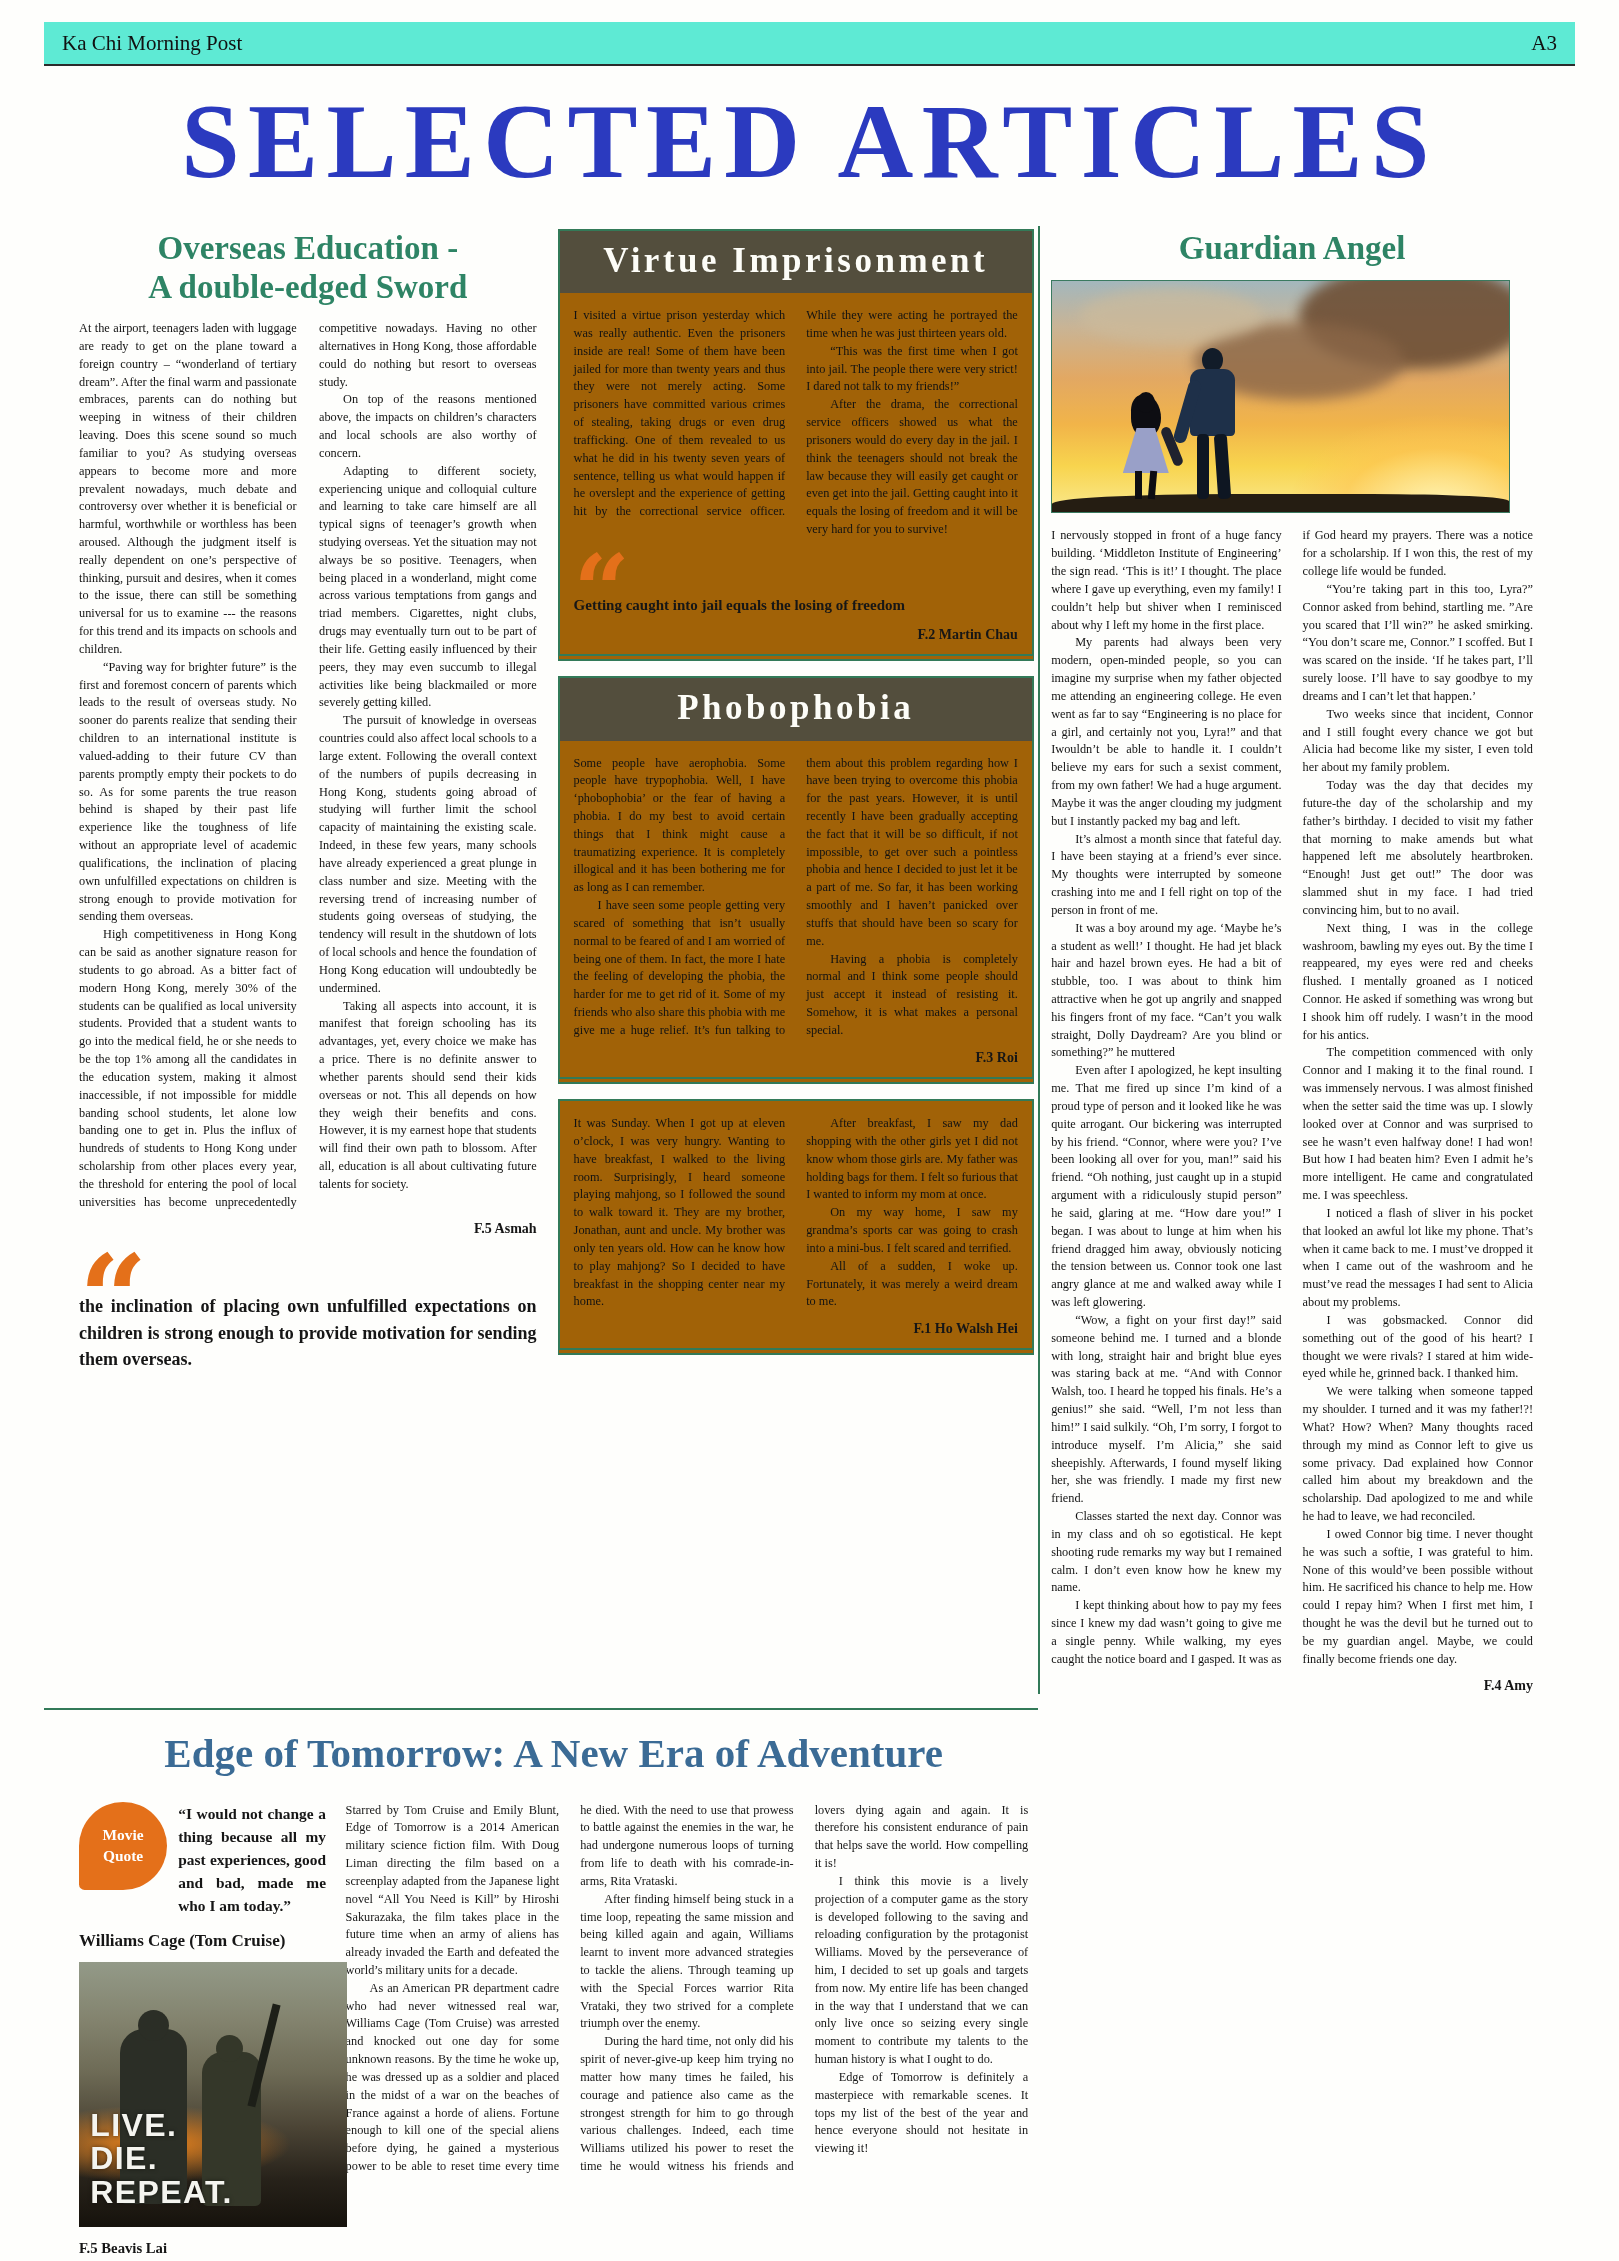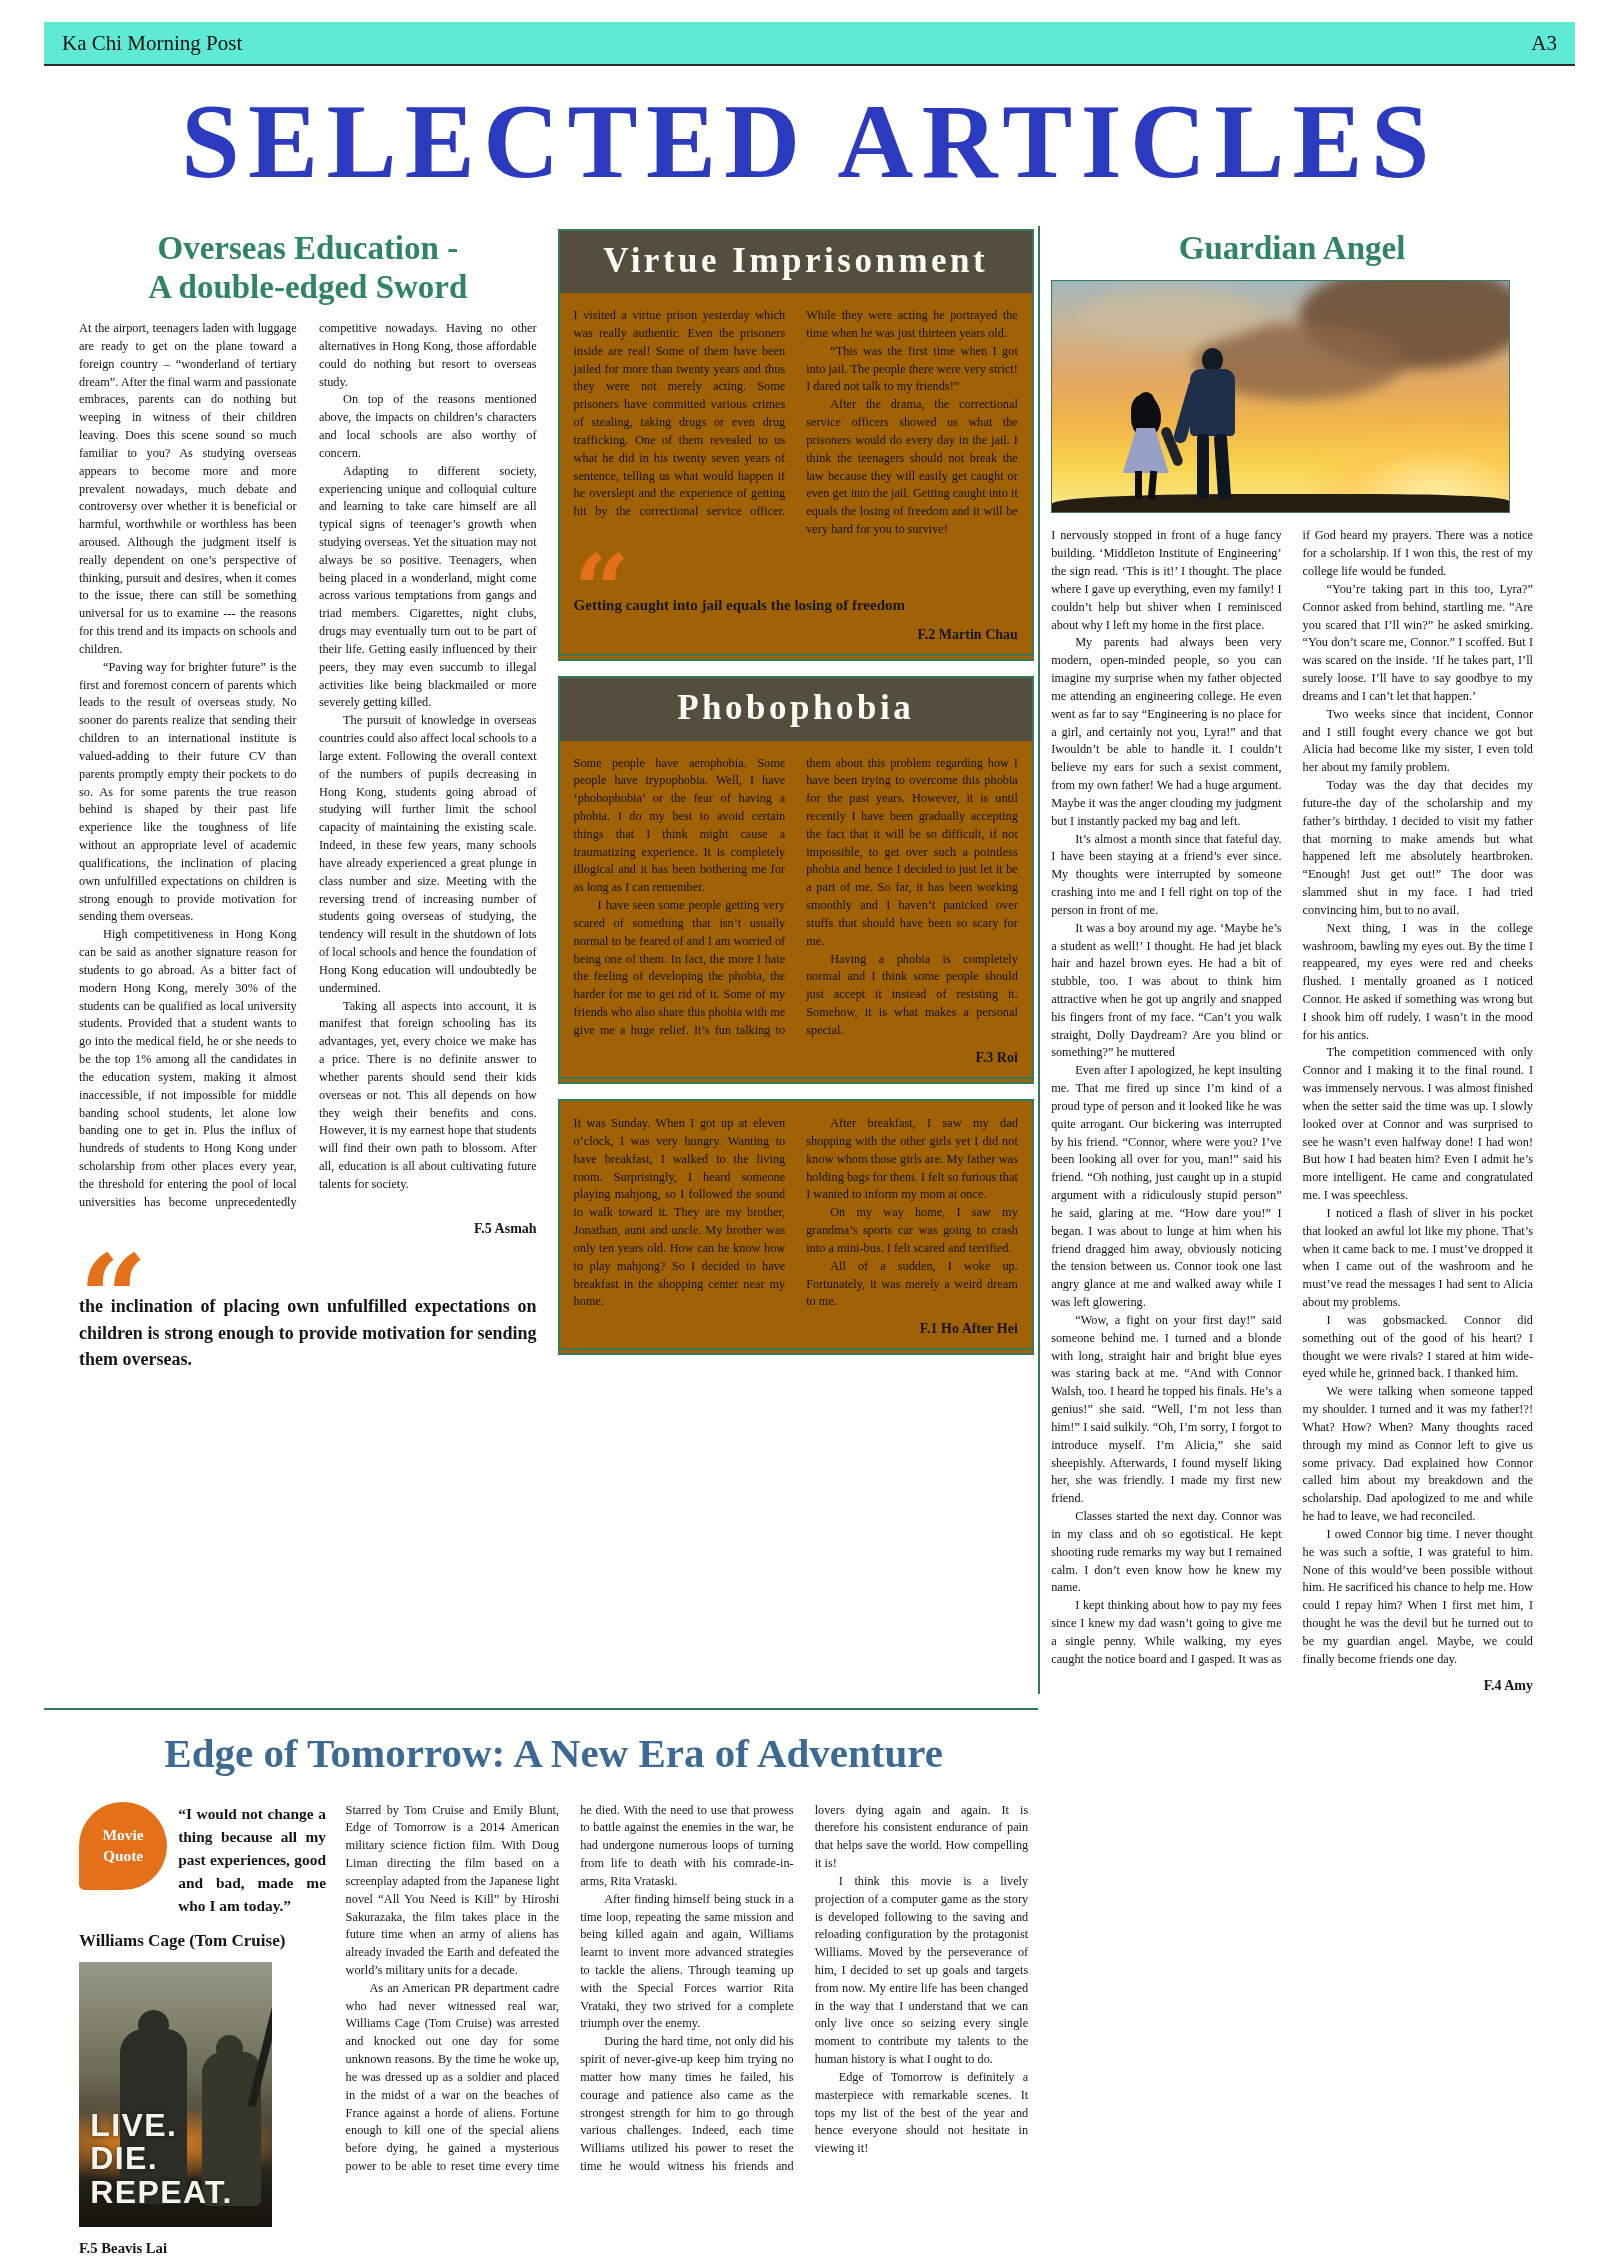--- a/index.html
+++ b/index.html
@@ -103,21 +103,21 @@
   .movie-badge {
     flex:none; width:88px; height:88px; background:#e4701a; color:#fff;
     border-radius:50% 50% 50% 5.6px; display:flex; flex-direction:column;
     justify-content:center; align-items:center; font-weight:bold; font-size:15.4px; line-height:1.35;
   }
   .movie-quote-text { font-weight:bold; font-size:15.4px; line-height:1.5; text-align:justify; }
   .attribution { font-weight:bold; font-size:17px; margin:14px 0 11.2px 0; }
   .edge-sig { font-weight:bold; font-size:14.7px; margin-top:12.6px; }
 
   .poster {
-    position:relative; width:193px; height:265px; overflow:hidden;
+    position:relative; width:268px; height:265px; overflow:hidden;
     background:linear-gradient(180deg,#939a88 0%,#83836e 22%,#6d6a55 42%,#4c4536 62%,#27221a 82%,#16120c 100%);
   }
   .poster-glow {
     position:absolute; left:-28px; top:140px; width:252px; height:84px;
     background:radial-gradient(ellipse at 40% 50%, rgba(255,140,26,.95) 0%, rgba(255,140,26,0) 65%);
   }
   .poster-fig { position:absolute; background:#2b2e26; }
   .poster-fig.f1 { left:41px; top:67px; width:67px; height:175px; border-radius:24px 21px 5.6px 5.6px; }
   .poster-fig.f1::before { content:""; position:absolute; left:18px; top:-19.6px; width:31px; height:31px; border-radius:50%; background:#2b2e26; }
   .poster-fig.f2 { left:123px; top:90px; width:59px; height:154px; border-radius:21px 18px 5.6px 5.6px; background:#343729; }
@@ -195,21 +195,21 @@
       </div>
 
       <div class="mid-box">
         <div class="inner">
           <div class="body-cols">
               <p>It was Sunday. When I got up at eleven o’clock, I was very hungry. Wanting to have breakfast, I walked to the living room. Surprisingly, I heard someone playing mahjong, so I followed the sound to walk toward it. They are my brother, Jonathan, aunt and uncle. My brother was only ten years old. How can he know how to play mahjong? So I decided to have breakfast in the shopping center near my home.</p>
               <p>After breakfast, I saw my dad shopping with the other girls yet I did not know whom those girls are. My father was holding bags for them. I felt so furious that I wanted to inform my mom at once.</p>
               <p>On my way home, I saw my grandma’s sports car was going to crash into a mini-bus. I felt scared and terrified.</p>
               <p>All of a sudden, I woke up. Fortunately, it was merely a weird dream to me.</p>
             </div>
-          <p class="signature">F.1 Ho After Hei</p>
+          <p class="signature">F.1 Ho Walsh Hei</p>
         </div>
       </div>
     </div>
 
     <div class="rail-right">
       <h2 class="green-title">Guardian Angel</h2>
 
       <div class="ga-photo">
         <div class="ga-glow"></div>
         <div class="ga-cloud c1"></div>

